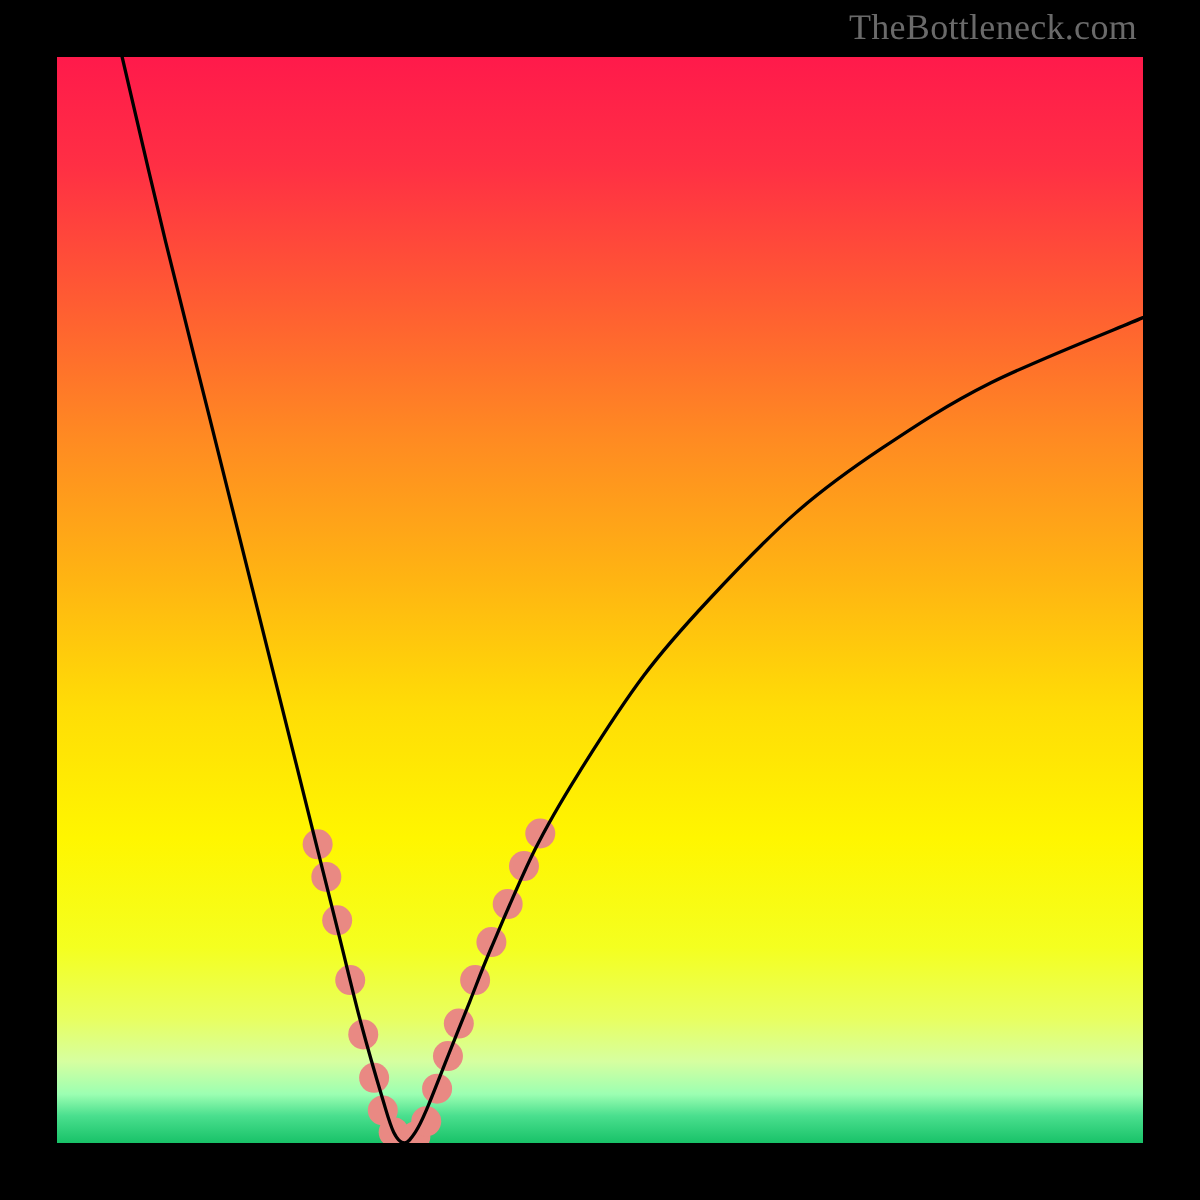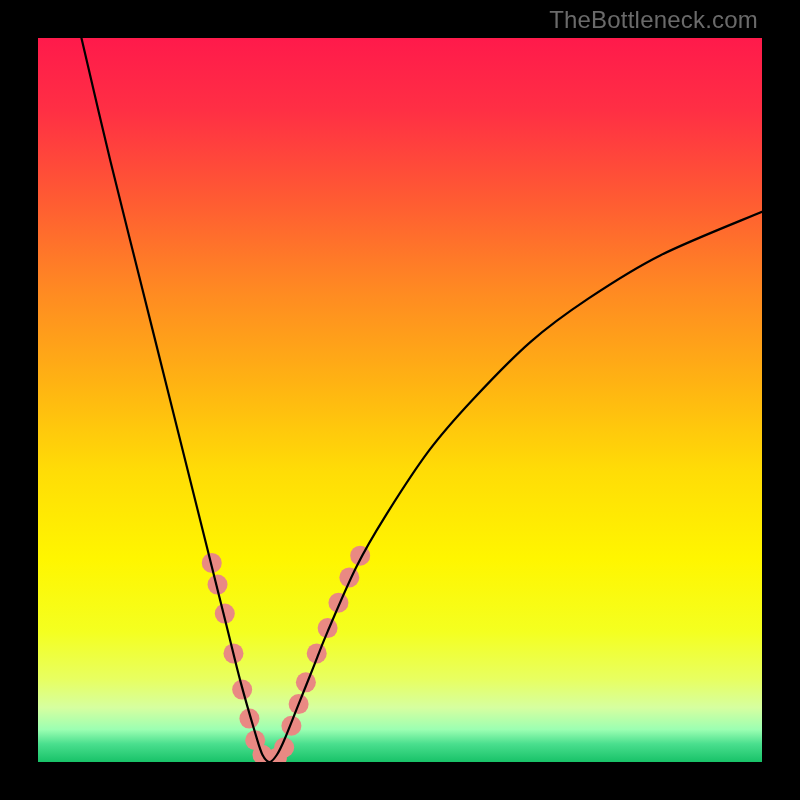--- a/index.html
+++ b/index.html
@@ -9,20 +9,21 @@
     height: 800px;
     background: #000;
     overflow: hidden;
     font-family: Arial, Helvetica, sans-serif;
   }
   .frame {
     position: absolute;
     width: 800px;
     height: 800px;
     background: #000;
+    font-family: Liberation Serif, serif;
   }
   .plot-area {
     position: absolute;
     left: 38px;
     top: 38px;
     width: 724px;
     height: 724px;
     overflow: hidden;
   }
   .gradient-bg {

